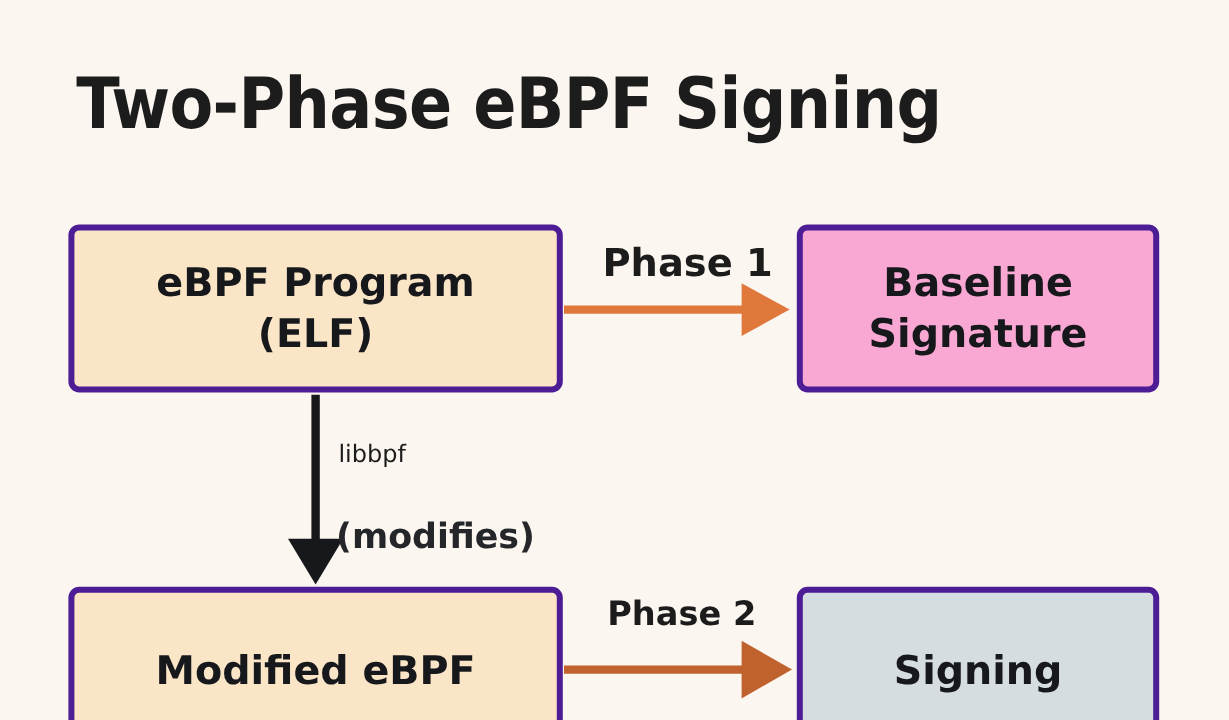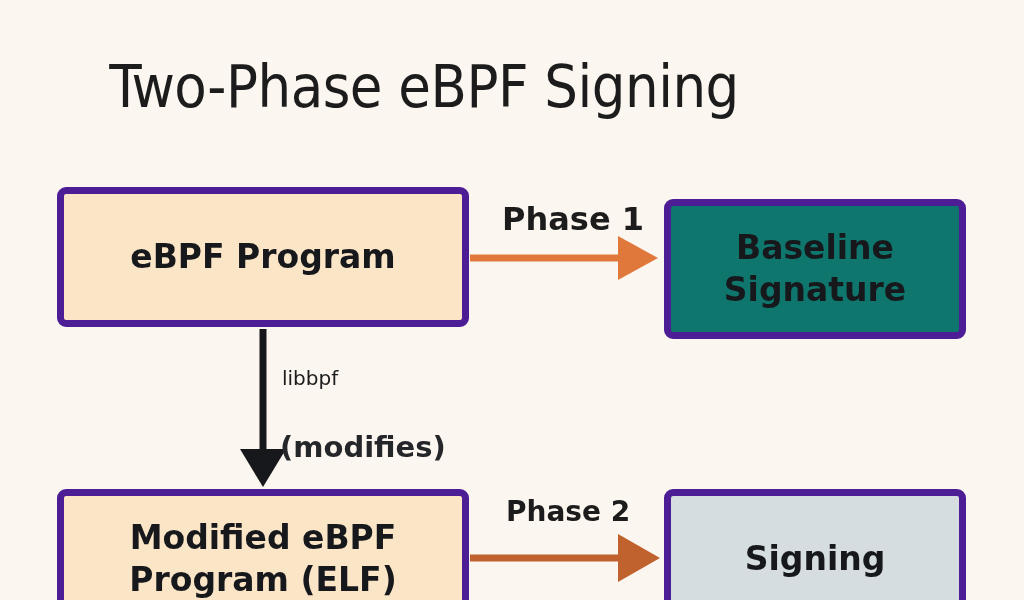--- a/index.html
+++ b/index.html
@@ -22,33 +22,33 @@
   }
 
   
   #diagram-title {
     position: absolute;
     left: 0;
     top: 52px;
     width: 848px;
     text-align: center;
     font-size: 59px;
-    font-weight: 400;
+    font-weight: 700;
     letter-spacing: -0.5px;
     color: #1c1c1c;
     font-family: "DejaVu Sans", sans-serif;
     font-stretch: condensed;
     white-space: nowrap;
   }
 
   
   .node {
     position: absolute;
     box-sizing: border-box;
-    border: 7px solid #4c1d95;
+    border: 5px solid #4c1d95;
     border-radius: 9px;
     display: flex;
     align-items: center;
     justify-content: center;
     text-align: center;
     color: #17181c;
     font-weight: 700;
     line-height: 1.26;
     font-family: "DejaVu Sans", sans-serif;
     padding: 4px 14px;
@@ -61,24 +61,24 @@
   #node-ebpf-program {
     left: 57px;
     top: 187px;
     width: 412px;
     height: 140px;
     background: #fae5c7;
     font-size: 33px;
   }
   #node-baseline-signature {
     left: 664px;
-    top: 199px;
+    top: 187px;
     width: 302px;
     height: 140px;
-    background: #0f766e;
+    background: #f9a8d4;
     font-size: 33px;
   }
   #node-modified-ebpf-program {
     left: 57px;
     top: 489px;
     width: 412px;
     height: 140px;
     background: #fae5c7;
     font-size: 33px;
   }
@@ -155,34 +155,34 @@
 
     <g>
       <line x1="470" y1="558" x2="622" y2="558" stroke="#c0622d" stroke-width="7"></line>
       <polygon points="618,534 660,558 618,582" fill="#c0622d"></polygon>
     </g>
   </svg>
 
   <div class="node" id="node-ebpf-program">
     <span class="node-label">
       <span>eBPF Program</span><br>
+      <span>(ELF)</span>
     </span>
   </div>
 
   <div class="node" id="node-baseline-signature">
     <span class="node-label">
       <span>Baseline</span><br>
       <span>Signature</span>
     </span>
   </div>
 
   <div class="node" id="node-modified-ebpf-program">
     <span class="node-label">
       <span>Modified eBPF</span><br>
-      <span>Program (ELF)</span>
     </span>
   </div>
 
   <div class="node" id="node-modified-program">
     <span class="node-label">
       <span>Signing</span><br>
     </span>
   </div>
 
   <div class="edge-label" id="edge-label-phase-1">Phase 1</div>

